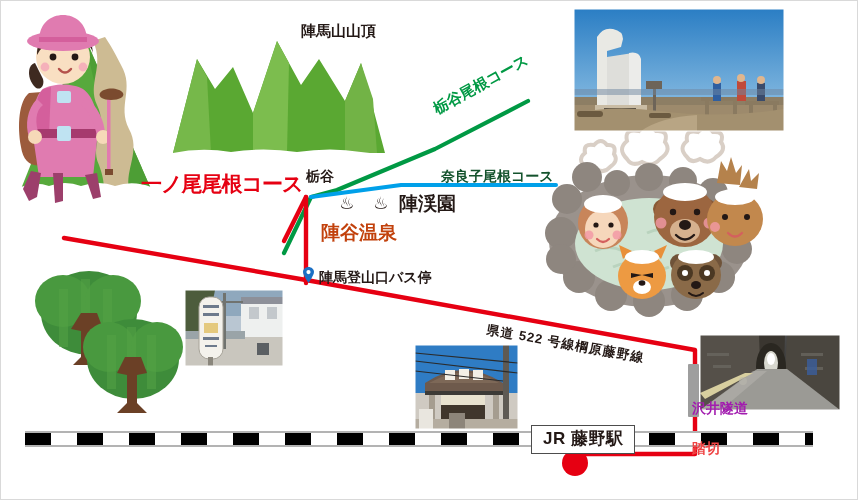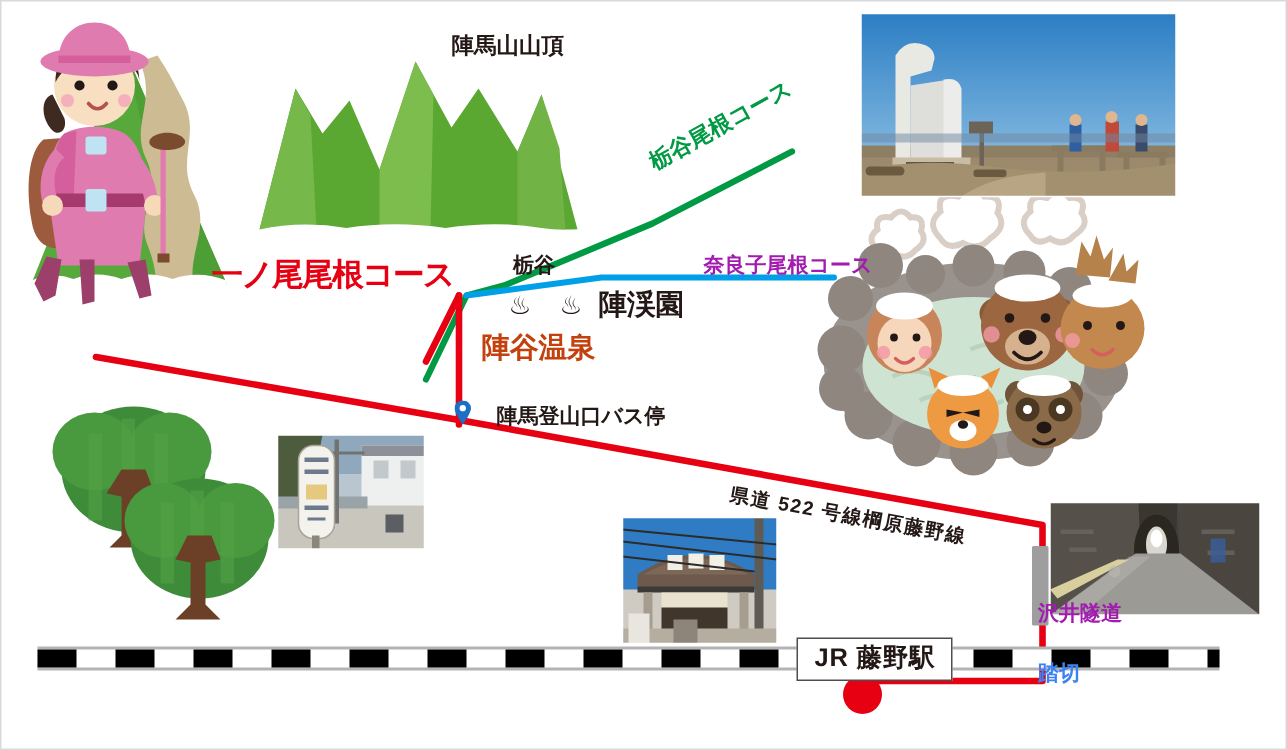--- a/index.html
+++ b/index.html
@@ -13,32 +13,32 @@
     background:#ffffff;
     border:1px solid #d9d9d9;
     box-sizing:border-box;
     overflow:hidden;
     text-decoration:underline;
   }
   #svg-layer{position:absolute;left:0;top:0;width:858px;height:500px;}
 
   .label{position:absolute;white-space:nowrap;font-weight:bold;line-height:1;}
   .lbl-summit{left:300px;top:22px;font-size:15px;color:#231815;}
-  .lbl-tochiya{left:305px;top:168px;font-size:14px;color:#231815;margin-left:36px;}
+  .lbl-tochiya{left:305px;top:168px;font-size:14px;color:#231815;}
   .lbl-course-red{left:140px;top:172px;font-size:21px;color:#e60012;letter-spacing:-1px;text-align:center;}
   .lbl-course-green{left:437px;top:100px;font-size:15px;color:#009944;
      transform:rotate(-29deg);transform-origin:left bottom;}
-  .lbl-course-blue{left:440px;top:168px;font-size:14px;color:#a21caf;margin-left:28px;}
+  .lbl-course-blue{left:440px;top:168px;font-size:14px;color:#14532d;}
   .lbl-jinkeien{left:398px;top:193px;font-size:19px;color:#231815;}
   .lbl-jinya-onsen{left:320px;top:222px;font-size:19px;color:#c2410c;}
-  .lbl-busstop{left:318px;top:269px;font-size:14px;color:#231815;margin-left:12px;}
+  .lbl-busstop{left:318px;top:269px;font-size:14px;color:#231815;}
   .lbl-kendo{left:487px;top:322px;font-size:13px;color:#231815;
      transform:rotate(10.2deg);transform-origin:left top;letter-spacing:1px;}
   .lbl-tunnel{left:691px;top:400px;font-size:14px;color:#a21caf;}
-  .lbl-fumikiri{left:691px;top:440px;font-size:14px;color:#3b82f6;}
+  .lbl-fumikiri{left:691px;top:440px;font-size:14px;color:#ef4444;}
 
   .onsen-icon{position:absolute;font-size:17px;color:#231815;line-height:1;}
   .onsen-icon.a{left:338px;top:194px;}
   .onsen-icon.b{left:372px;top:194px;}
 
   .pin{position:absolute;left:302px;top:266px;width:11px;height:16px;}
 
   .station-box{
     position:absolute;left:530px;top:424px;
     padding:3px 11px 4px 11px;

